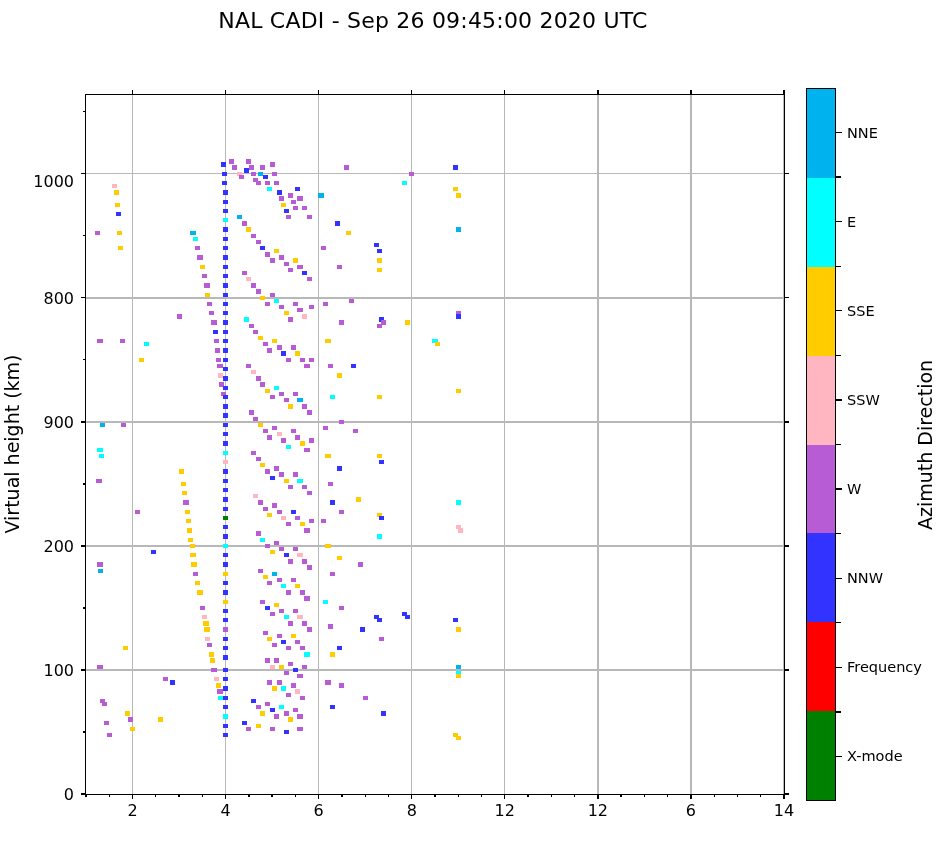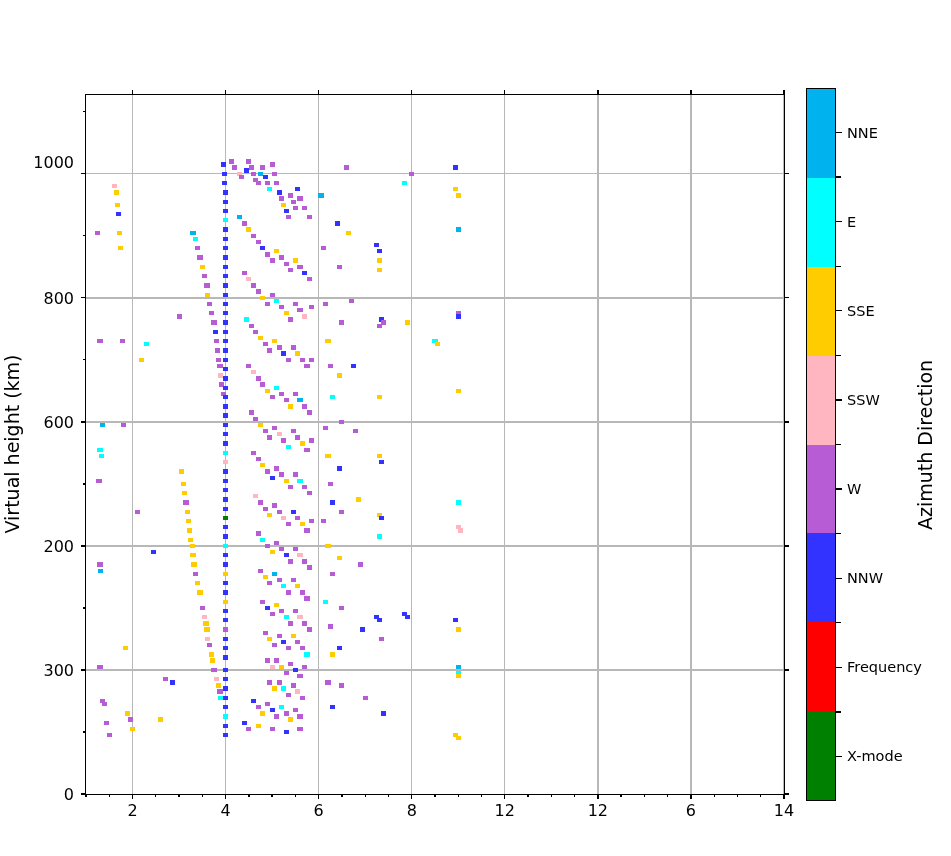--- a/index.html
+++ b/index.html
@@ -48,20 +48,21 @@
          transform:translateY(-50%);white-space:nowrap;}
   .cbtitle{position:absolute;left:905px;top:88px;height:713px;width:40px;
            display:flex;align-items:center;justify-content:center;}
   .cbtitle span{transform:rotate(-90deg);white-space:nowrap;font-size:19px;color:#000;}
 </style>
 </head>
 <body>
 
 <div id="root">
 
+  <div class="title">NAL CADI - Sep 26 09:45:00 2020 UTC</div>
 
   <div class="axes">
     <div class="plotclip" id="plotclip">
         <div class="gridv" style="left: 45.8333px;"></div>
         <div class="gridv" style="left: 138.9px;"></div>
         <div class="gridv" style="left: 231.967px;"></div>
         <div class="gridv" style="left: 325.033px;"></div>
         <div class="gridv" style="left: 418.1px;"></div>
         <div class="gridv" style="left: 511.167px;"></div>
         <div class="gridv" style="left: 604.233px;"></div>
@@ -546,33 +547,33 @@
         <div class="tickx" style="left: 557.75px; height: 3px;"></div>
         <div class="tickx" style="left: 581.017px; height: 3px;"></div>
         <div class="tickx" style="left: 627.55px; height: 3px;"></div>
         <div class="tickx" style="left: 650.817px; height: 3px;"></div>
         <div class="tickx" style="left: 674.083px; height: 3px;"></div>
         <div class="ticky " style="top: 698.35px;"></div>
         <div class="ticky right" style="top: 698.35px;"></div>
         <div class="ylab" style="top: 699px;">0</div>
         <div class="ticky " style="top: 574.304px;"></div>
         <div class="ticky right" style="top: 574.304px;"></div>
-        <div class="ylab" style="top: 574.954px;">300</div>
+        <div class="ylab" style="top: 574.954px;">100</div>
         <div class="ticky " style="top: 450.258px;"></div>
         <div class="ticky right" style="top: 450.258px;"></div>
         <div class="ylab" style="top: 450.908px;">200</div>
         <div class="ticky " style="top: 326.212px;"></div>
         <div class="ticky right" style="top: 326.212px;"></div>
-        <div class="ylab" style="top: 326.862px;">600</div>
+        <div class="ylab" style="top: 326.862px;">900</div>
         <div class="ticky " style="top: 202.165px;"></div>
         <div class="ticky right" style="top: 202.165px;"></div>
         <div class="ylab" style="top: 202.815px;">800</div>
         <div class="ticky " style="top: 78.1193px;"></div>
         <div class="ticky right" style="top: 78.1193px;"></div>
-        <div class="ylab" style="top: 67px;">1000</div>
+        <div class="ylab" style="top: 86px;">1000</div>
         <div class="ticky" style="top: 636.327px; width: 3px; left: -3px;"></div>
         <div class="ticky" style="top: 512.281px; width: 3px; left: -3px;"></div>
         <div class="ticky" style="top: 388.235px; width: 3px; left: -3px;"></div>
         <div class="ticky" style="top: 264.189px; width: 3px; left: -3px;"></div>
         <div class="ticky" style="top: 140.142px; width: 3px; left: -3px;"></div>
         <div class="ticky" style="top: 16.0962px; width: 3px; left: -3px;"></div>
       </div>
   </div>
 
   <div class="ytitle">

